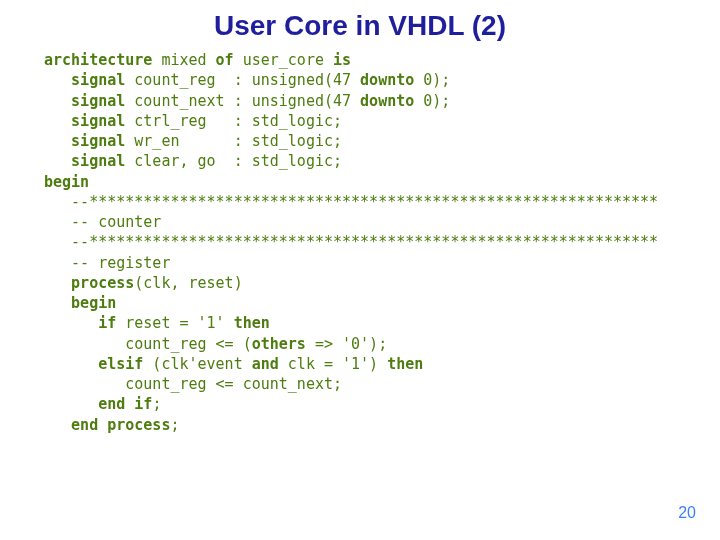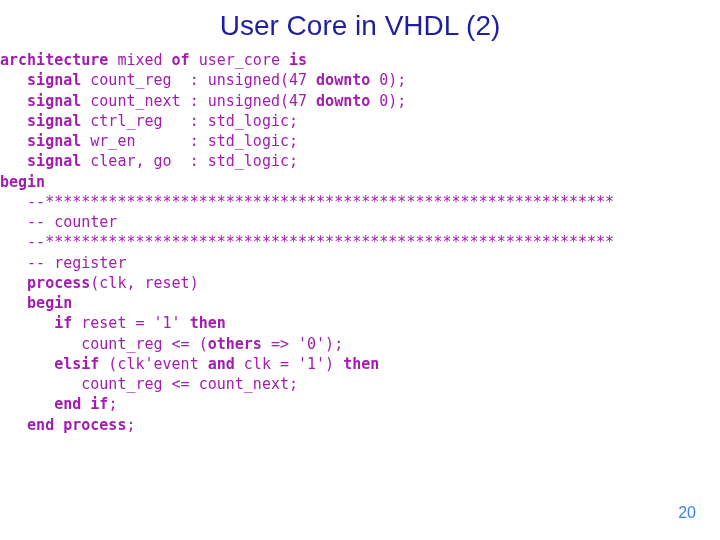--- a/index.html
+++ b/index.html
@@ -14,31 +14,32 @@
   }
   .slide {
     width: 720px;
     height: 540px;
     position: relative;
     box-sizing: border-box;
   }
   .title {
     text-align: center;
     font-size: 28px;
-    font-weight: normal;
+    font-weight: bold;
     color: #1f1f9e;
     padding-top: 10px;
     padding-bottom: 8px;
   }
   .code-block {
     font-family: "Lucida Console", Consolas, monospace;
     font-size: 15px;
     line-height: 1.35;
-    color: #a21caf;
+    color: #4d7c0f;
     white-space: pre;
+    padding-left: 44px;
     padding-right: 10px;
     overflow: hidden;
   }
   .kw {
     font-weight: bold;
   }
   .page-number {
     position: absolute;
     right: 24px;
     bottom: 18px;

